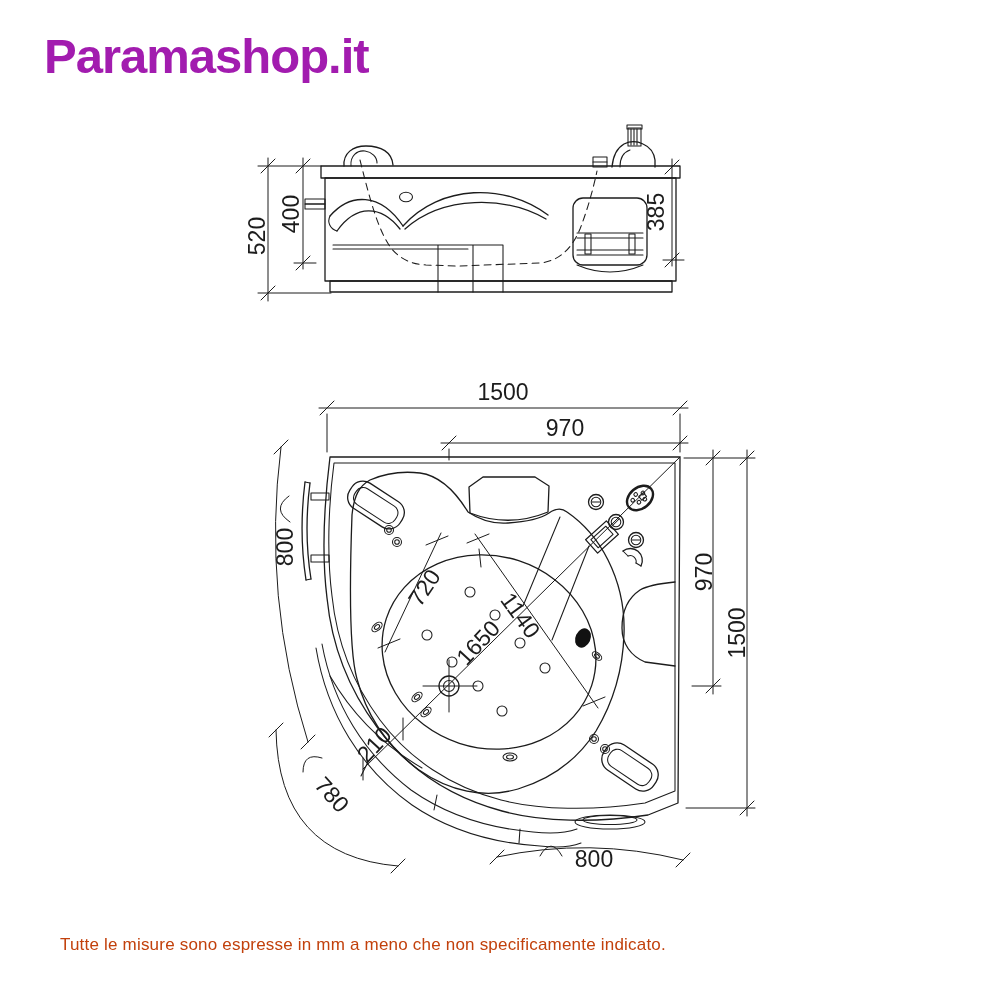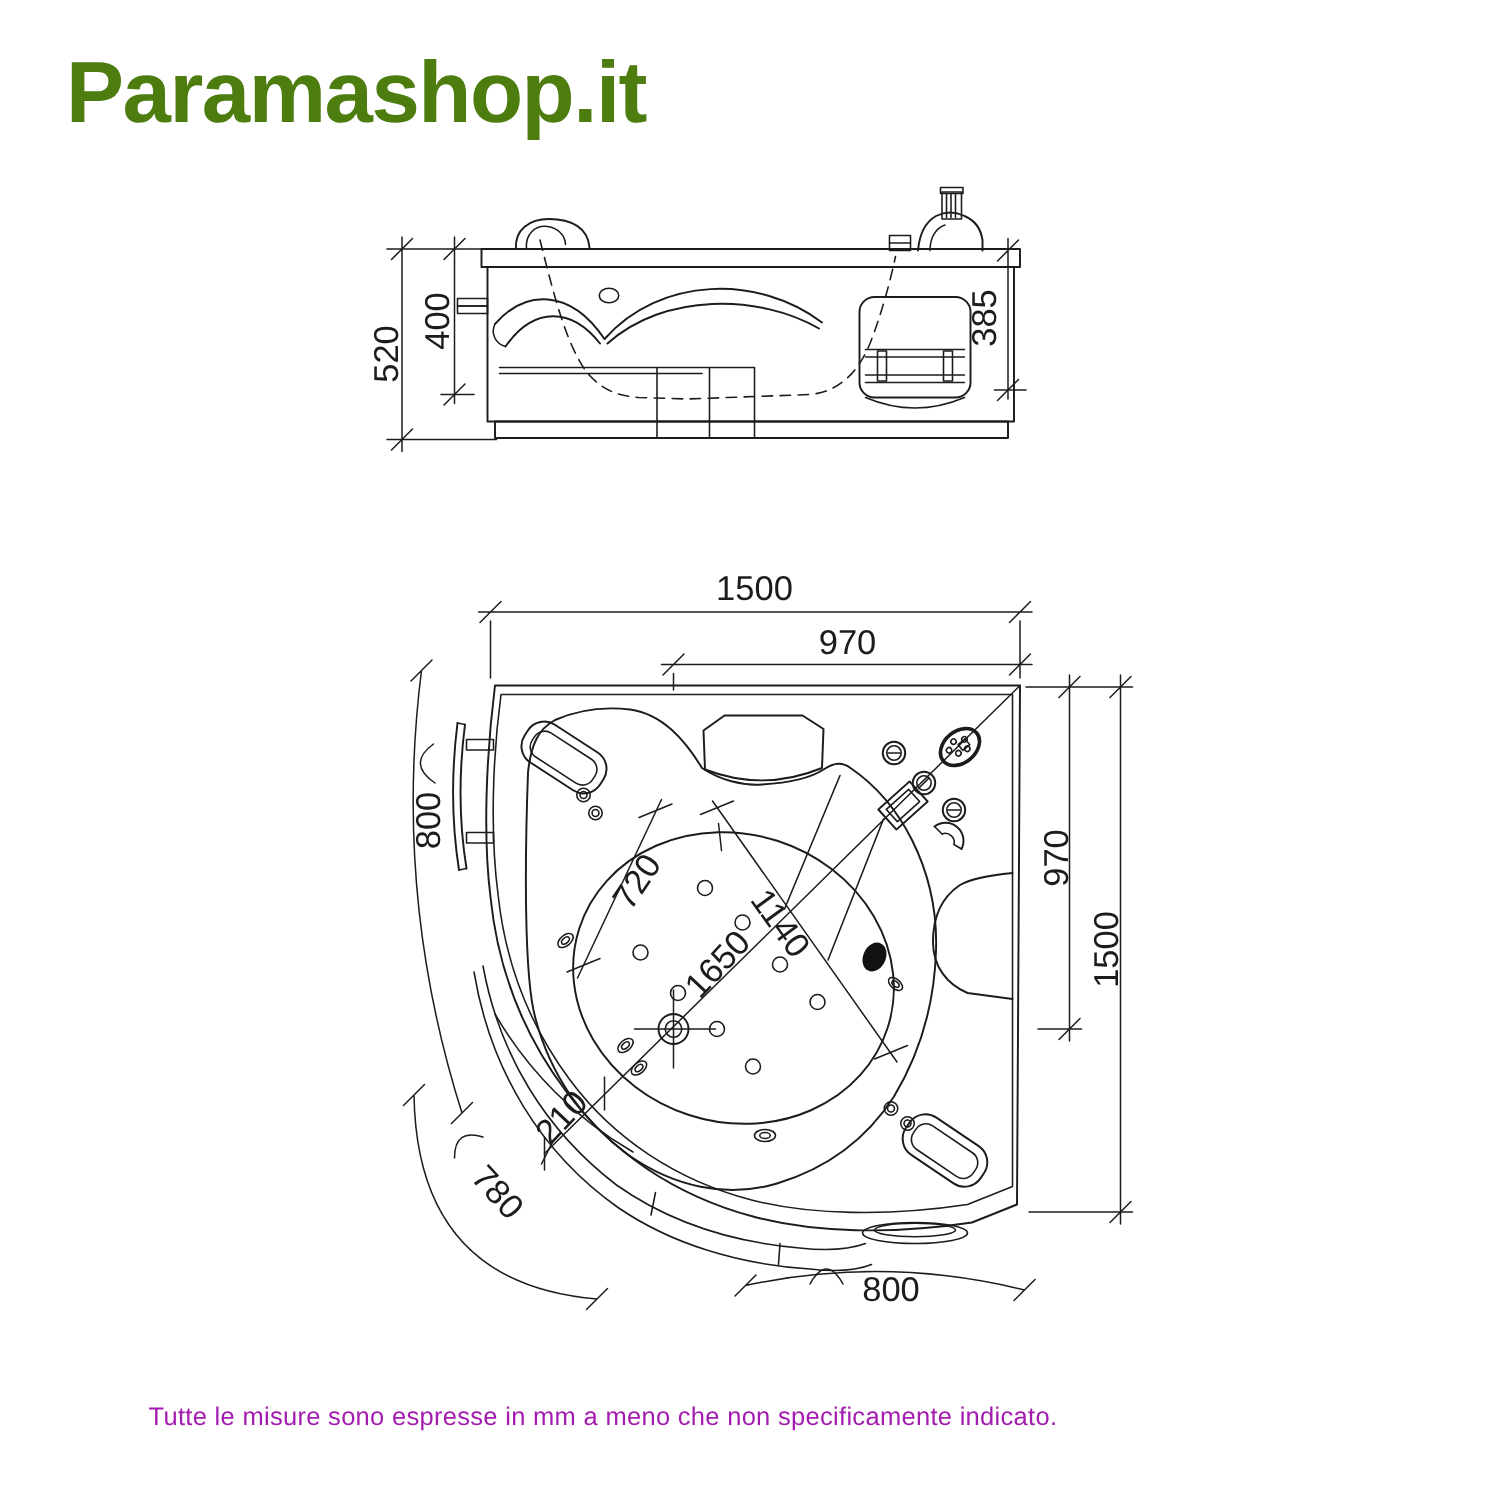--- a/index.html
+++ b/index.html
@@ -1,22 +1,22 @@
 <!DOCTYPE html>
 <html><head>
 <meta charset="utf-8">
 <style>
   html,body{margin:0;padding:0;background:#ffffff;}
   .page{position:relative;width:1000px;height:1000px;background:#ffffff;overflow:hidden;
         font-family:"Liberation Sans",sans-serif;}
-  .logo{position:absolute;left:44px;top:28px;font-size:58px;font-weight:bold;
-        color:#4d7c0f;letter-spacing:-1px;}
+  .logo{position:absolute;left:44px;top:28px;font-size:49px;font-weight:bold;
+        color:#a21caf;letter-spacing:-1px;}
   .drawing{position:absolute;left:0;top:0;}
-  .footer{position:absolute;left:60px;top:932px;color:#a21caf;font-size:17px;line-height:26px;
-          letter-spacing:0.2px;margin-left:39px;}
+  .footer{position:absolute;left:60px;top:932px;color:#c2410c;font-size:17px;line-height:26px;
+          letter-spacing:0.2px;}
   svg text{font-family:"Liberation Sans",sans-serif;font-size:23px;fill:#1c1c1c;}
   .ln{stroke:#1c1c1c;fill:none;stroke-width:1.3;stroke-linecap:round;stroke-linejoin:round;}
   .thin{stroke-width:1.05;}
   .dim{stroke:#1c1c1c;fill:none;stroke-width:1;stroke-linecap:round;}
   .dash{stroke-dasharray:7,5;stroke-width:1.05;}
   .bold{stroke-width:2.4;}
   .fillblack{fill:#111;stroke:none;}
 </style>
 </head>
 <body>

